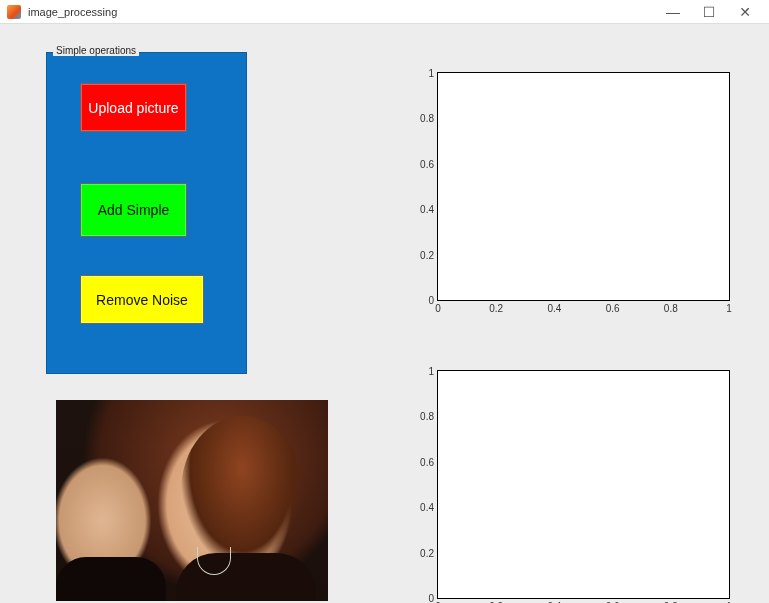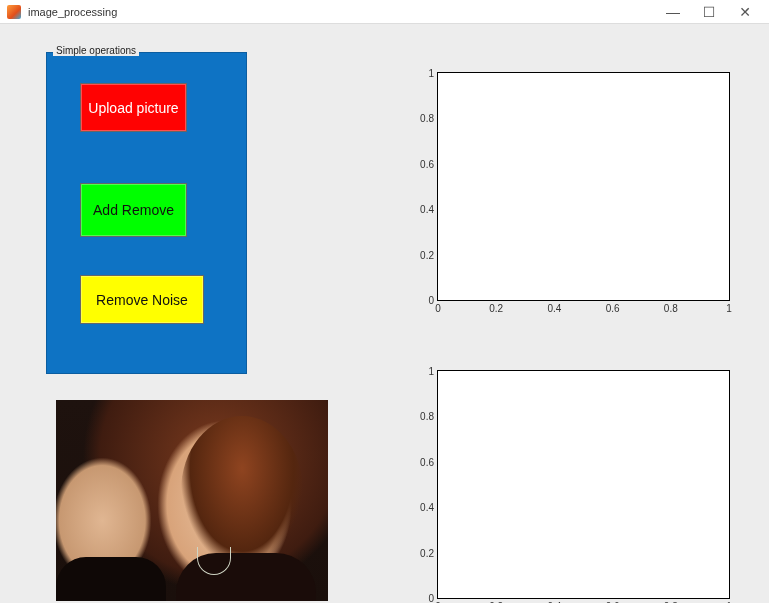--- a/index.html
+++ b/index.html
@@ -154,21 +154,21 @@
 
 <div class="client">
 
   <div class="panel">
     <span class="panel-title">Simple operations</span>
 
     <div class="btn btn-upload">
       <span>Upload picture</span>
     </div>
     <div class="btn btn-add">
-      <span>Add Remove</span>
+      <span>Add Simple</span>
     </div>
     <div class="btn btn-remove">
       <span>Remove Noise</span>
     </div>
   </div>
 
   <div class="axes axes1">
     <div class="yticks">
       <span class="ytick" style="top:0%">1</span>
       <span class="ytick" style="top:20%">0.8</span>

